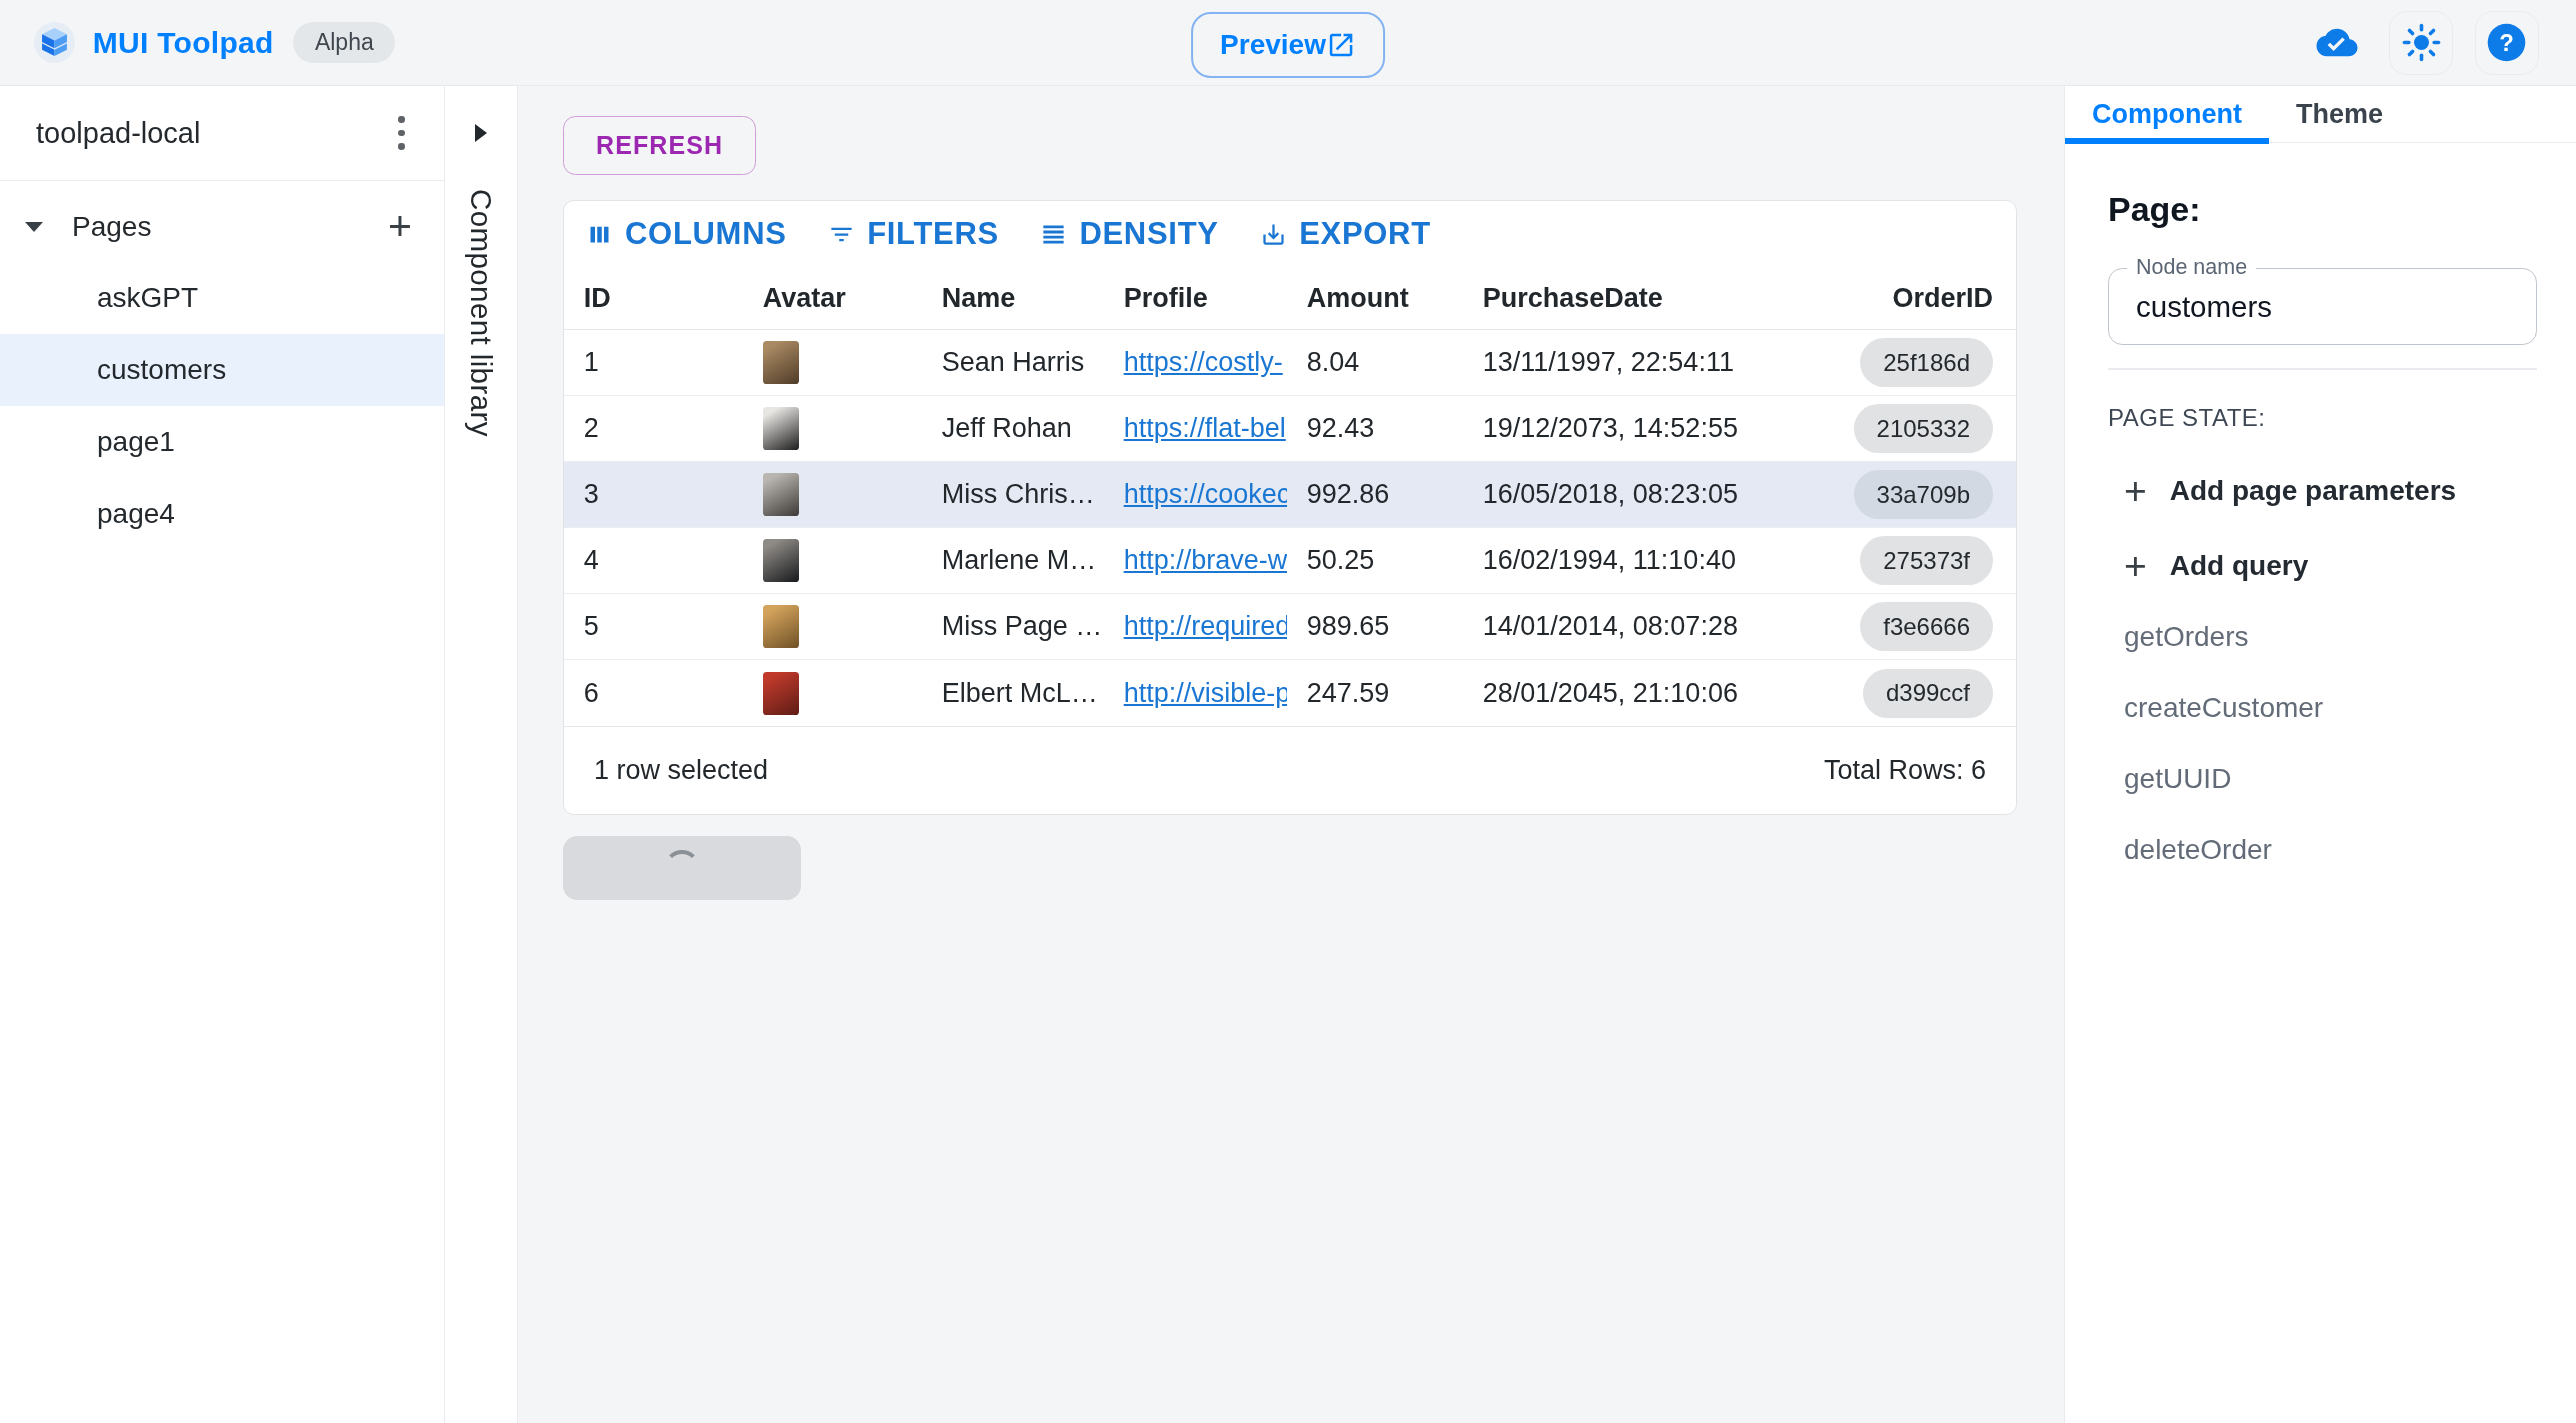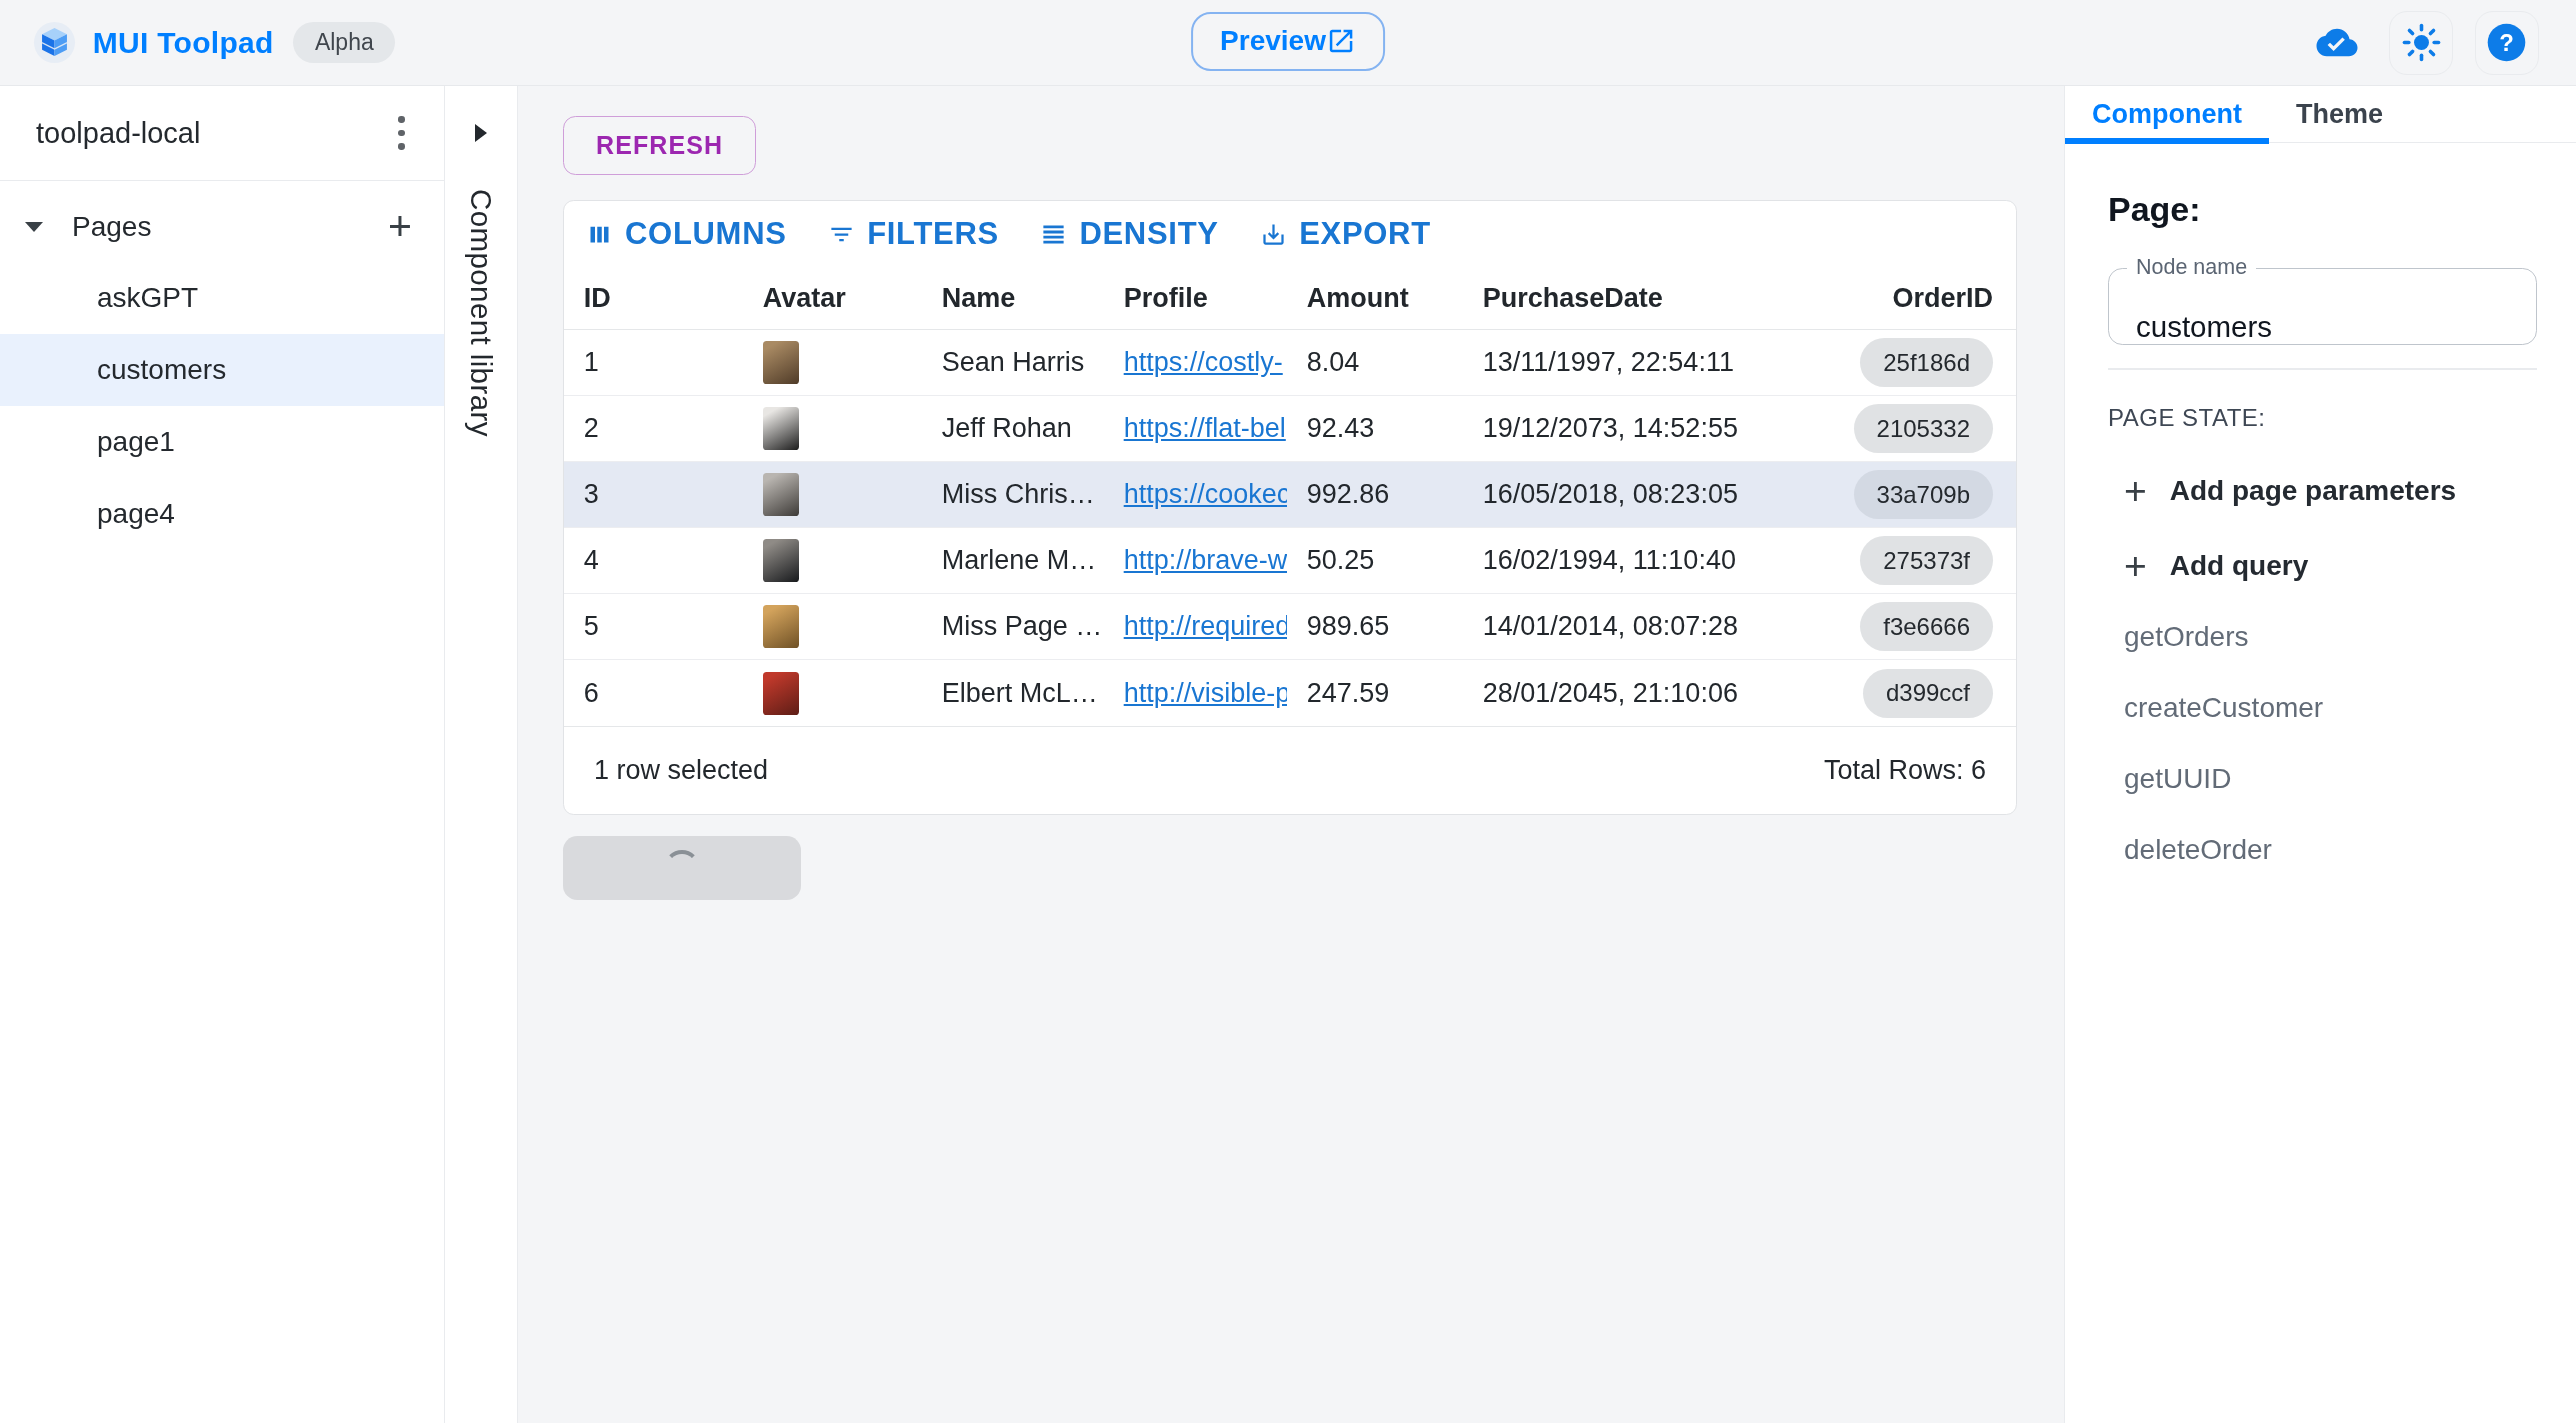--- a/index.html
+++ b/index.html
@@ -14,21 +14,21 @@
     display: flex; align-items: center; padding: 0 23px; position: relative;
   }
   .logo-badge {
     width: 41px; height: 41px; border-radius: 50%; background: #e7edf5;
     display: flex; align-items: center; justify-content: center; margin-left: 10.7px;
   }
   .app-title { margin-left: 18px; font-size: 30px; font-weight: bold; color: #007fff; letter-spacing: 0.3px; }
   .alpha-chip { margin-left: 19.7px; background: #e4e7ea; color: #40464d; font-size: 23px; padding: 7.2px 21.5px; border-radius: 23px; }
   .preview-btn {
     position: absolute; left: 50%; top: 11.6px; transform: translateX(-50%);
-    display: flex; align-items: center; gap: 0; height: 59px; padding: 0 27px;
+    display: flex; align-items: center; gap: 0; height: 66px; padding: 0 27px;
     font-size: 28px; font-weight: bold; color: #007fff; background: transparent;
     border: 2.7px solid #84b3f1; border-radius: 19.7px; font-family: inherit; cursor: pointer;
   }
   .topbar-right { margin-left: auto; display: flex; align-items: center; gap: 21.5px; padding-right: 14.3px; }
   .cloud-wrap { display: flex; align-items: center; margin-right: 5.4px; }
   .icon-btn {
     width: 64px; height: 64px; border: 1.8px solid #e9ebee; border-radius: 18px;
     background: transparent; display: flex; align-items: center; justify-content: center; cursor: pointer;
   }
   
@@ -87,21 +87,21 @@
   .spinner { width: 36px; height: 36px; border: 4.5px solid transparent; border-top-color: #8a9096; border-radius: 50%; animation: spin 1.2s linear infinite; }
   @keyframes spin { to { transform: rotate(360deg); } }
   
   .inspector { width: 512px; background: #fff; border-left: 1.8px solid #e9ebee; flex: none; }
   .tabs { height: 57px; display: flex; border-bottom: 1.8px solid #e9ebee; }
   .tab { padding: 0 27px; display: flex; align-items: center; justify-content: center; font-size: 27px; font-weight: bold; color: #3b434d; position: relative; cursor: pointer; }
   .tab.active { color: #007fff; }
   .tab.active::after { content: ""; position: absolute; left: 0; right: 0; bottom: -1.8px; height: 5.4px; background: #007fff; }
   .inspector-body { padding: 0 39px 0 43px; }
   .page-heading { margin-top: 47px; font-size: 34px; font-weight: bold; color: #10161f; }
-  .field { position: relative; margin-top: 39px; height: 77px; border: 1.8px solid #bfc5cc; border-radius: 14.3px; display: flex; align-items: flex-end; padding: 0 27px; }
+  .field { position: relative; margin-top: 39px; height: 77px; border: 1.8px solid #bfc5cc; border-radius: 14.3px; display: flex; align-items: center; padding: 0 27px; }
   .field + .field { margin-top: 27px; }
   .field label { position: absolute; top: -14.3px; left: 18px; background: #fff; padding: 0 9px; font-size: 21.5px; color: #5b6573; }
   .field input { border: none; outline: none; font-size: 29.5px; color: #10161f; font-family: inherit; background: transparent; width: 100%; }
   .field-value { font-size: 29.5px; color: #10161f; }
   .sel-caret { position: absolute; right: 25px; width: 0; height: 0; border-left: 9.8px solid transparent; border-right: 9.8px solid transparent; border-top: 11.6px solid #5b6573; }
   .divider { height: 1.8px; background: #e9ebee; margin-top: 23px; }
   .page-state { margin-top: 34px; font-size: 24px; color: #3e4754; letter-spacing: 0.5px; }
   .add-row { margin-top: 43px; display: flex; align-items: center; gap: 23px; padding-left: 16px; font-size: 28px; font-weight: bold; color: #242a31; cursor: pointer; }
   .add-row .plus2 { font-size: 39px; font-weight: 400; color: #394046; line-height: .8; }
   .query-list { margin-top: 14.3px; }

